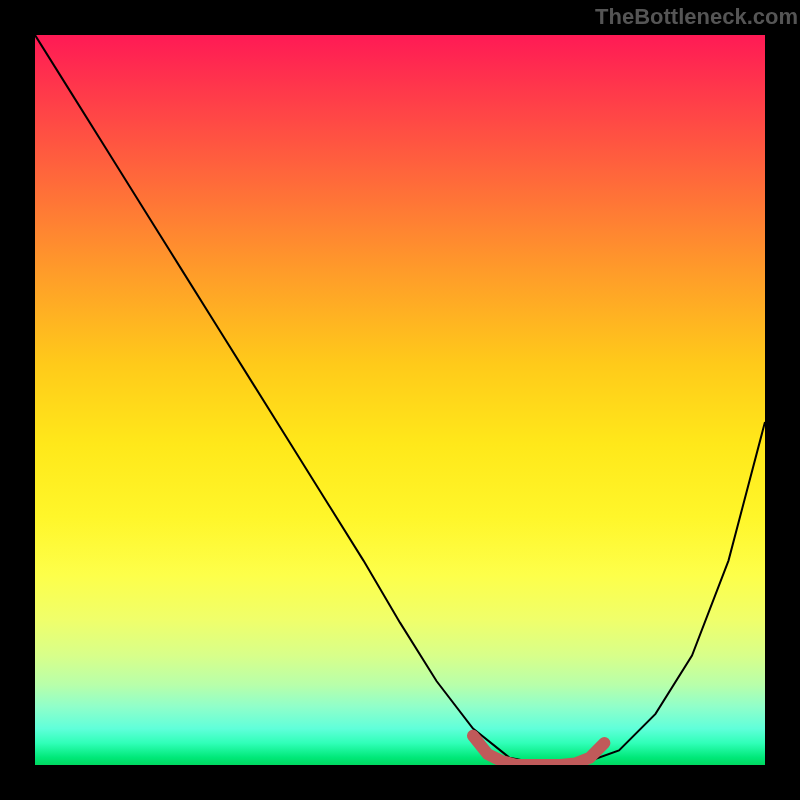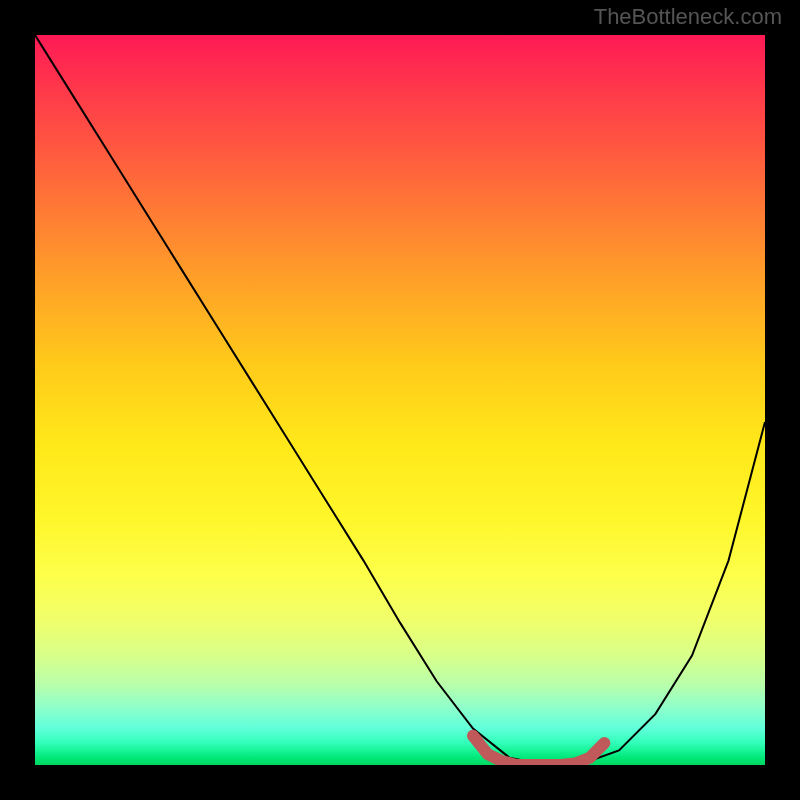--- a/index.html
+++ b/index.html
@@ -7,24 +7,24 @@
     width: 800px;
     height: 800px;
     background: #000;
     position: relative;
     font-family: Arial, sans-serif;
     overflow: hidden;
   }
   .attribution {
     position: absolute;
     top: 4px;
-    right: 18px;
+    right: 2px;
     color: #555;
     font-size: 22px;
-    font-weight: 400;
+    font-weight: 700;
     z-index: 10;
   }
   .plot-area {
     position: absolute;
     left: 35px;
     top: 35px;
     width: 730px;
     height: 730px;
     overflow: hidden;
   }

